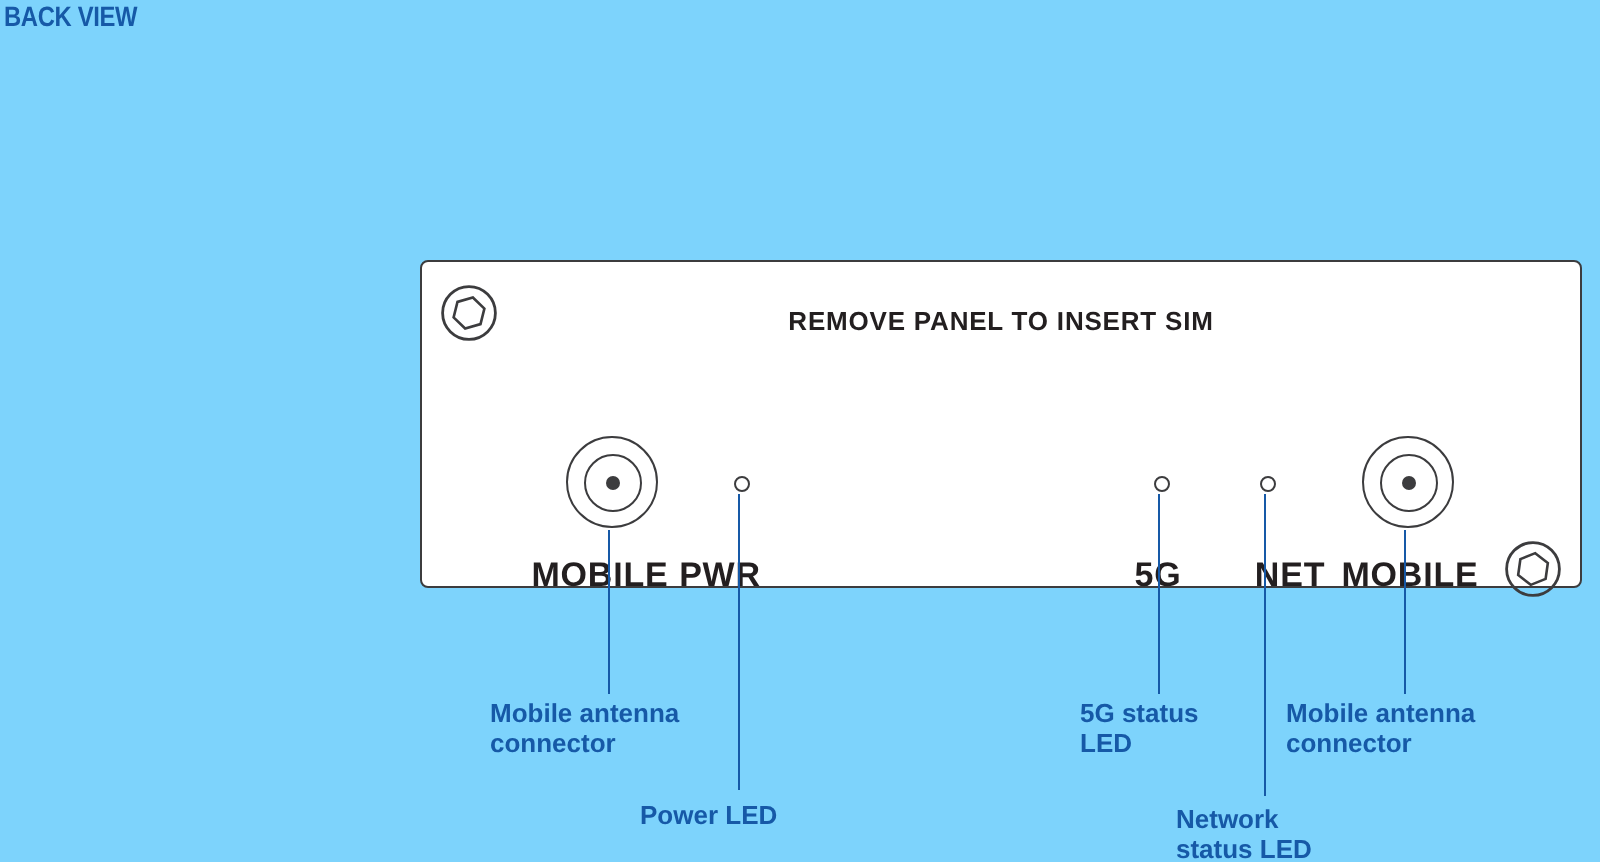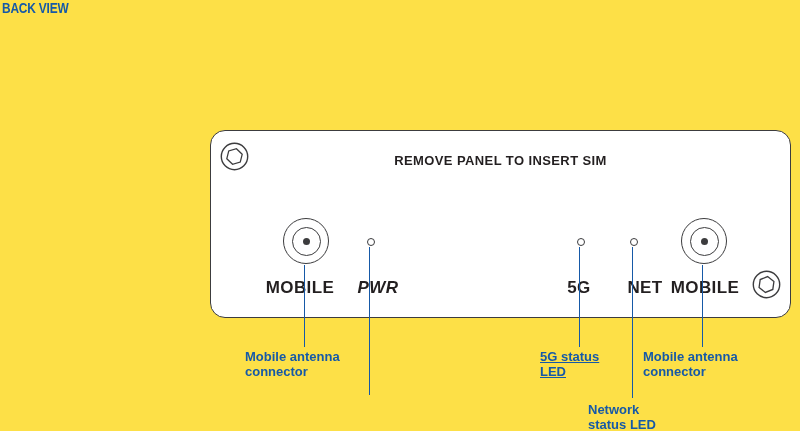--- a/index.html
+++ b/index.html
@@ -7,43 +7,43 @@
   body { font-family: "Liberation Sans", sans-serif; }
   :root {
     --accent: #1659a7;
     --outline: #3c3c3e;
     --text: #231f20;
   }
   .stage {
     position: relative;
     width: 800px;
     height: 431px;
-    background: #fde047;
+    background: #7dd3fc;
     overflow: hidden;
   }
   .back-view-title {
     position: absolute;
     left: 2px;
     top: 0px;
     font-size: 14px;
     font-weight: bold;
     color: var(--accent);
     letter-spacing: -0.2px;
     transform: scaleX(0.85);
     transform-origin: left top;
     white-space: nowrap;
   }
   .panel {
     position: absolute;
     left: 210px;
     top: 130px;
     width: 581px;
-    height: 188px;
+    height: 164px;
     border: 1.5px solid var(--outline);
-    border-radius: 15px;
+    border-radius: 4px;
     background: #ffffff;
   }
   .screw {
     position: absolute;
     width: 29px;
     height: 29px;
     color: var(--outline);
   }
   .screw-tl { left: 9px;  top: 11px; }
   .screw-br { left: 541px; top: 139px; }
@@ -101,21 +101,21 @@
     position: absolute;
     top: 147px;
     transform: translateX(-50%);
     font-size: 17px;
     font-weight: bold;
     letter-spacing: 0.4px;
     color: var(--text);
     white-space: nowrap;
   }
   .pl-mobile-left  { left: 89px;  }
-  .pl-pwr          { left: 167px; font-style: italic; }
+  .pl-pwr          { left: 149px; }
   .pl-5g           { left: 368px; }
   .pl-net          { left: 422px; margin-left: 12px; }
   .pl-mobile-right { left: 494px; }
   .callout-line {
     position: absolute;
     width: 1px;
     background: var(--accent);
   }
   .cl-mobile-left  { left: 304px; top: 265px; height: 82px;  }
   .cl-pwr          { left: 369px; top: 247px; height: 148px; }
@@ -126,21 +126,21 @@
     position: absolute;
     transform: translateX(-50%);
     text-align: left;
     font-size: 13px;
     font-weight: bold;
     color: var(--accent);
     line-height: 1.18;
   }
   .lbl-mobile-left  { left: 305px; top: 349px; width: 120px; }
   .lbl-power        { left: 370px; top: 400px; width: 100px; }
-  .lbl-5g           { left: 580px; top: 349px; width: 80px; text-decoration: underline;  }
+  .lbl-5g           { left: 580px; top: 349px; width: 80px;  }
   .lbl-network      { left: 633px; top: 402px; width: 90px;  }
   .lbl-mobile-right { left: 703px; top: 349px; width: 120px; }
 </style>
 </head>
 <body>
 
 <div class="stage">
 
   <div class="back-view-title">BACK VIEW</div>
 
@@ -182,17 +182,18 @@
 
   </div>
 
   <div class="callout-line cl-mobile-left"></div>
   <div class="callout-line cl-pwr"></div>
   <div class="callout-line cl-5g"></div>
   <div class="callout-line cl-net"></div>
   <div class="callout-line cl-mobile-right"></div>
 
   <div class="callout-label lbl-mobile-left">Mobile antenna connector</div>
+  <div class="callout-label lbl-power">Power LED</div>
   <div class="callout-label lbl-5g">5G status LED</div>
   <div class="callout-label lbl-network">Network status LED</div>
   <div class="callout-label lbl-mobile-right">Mobile antenna connector</div>
 
 </div>
 
 </body></html>

